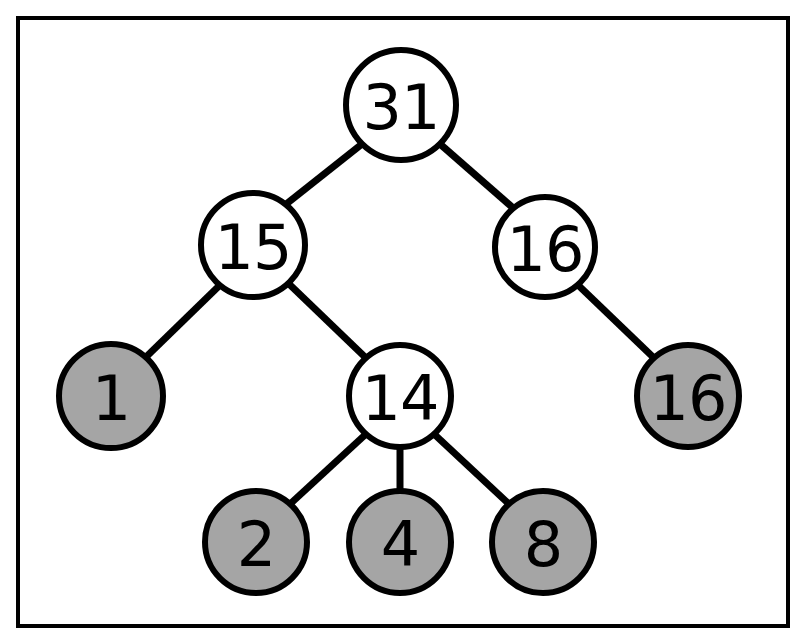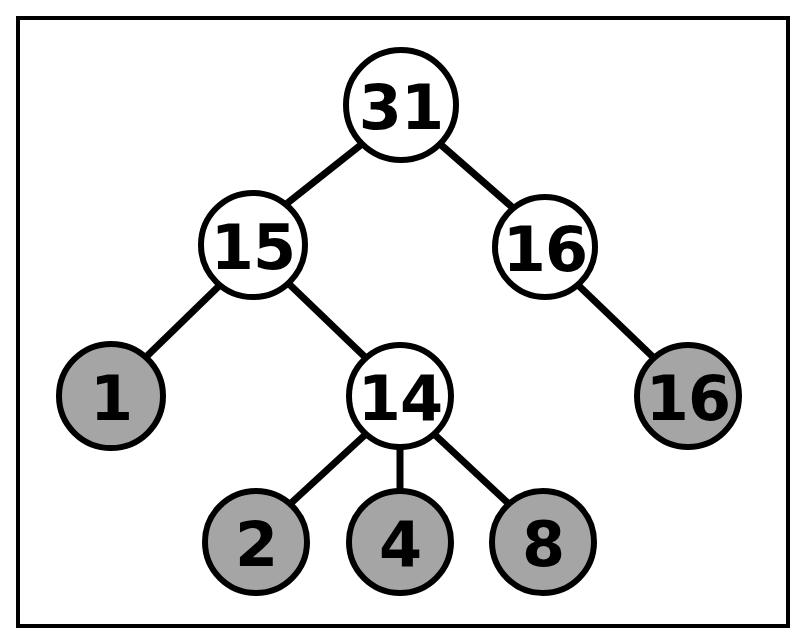--- a/index.html
+++ b/index.html
@@ -11,21 +11,20 @@
     width: 804px;
     height: 642px;
     font-family: "DejaVu Sans", sans-serif;
     overflow: hidden;
   }
   #figure-root {
     position: relative;
     width: 804px;
     height: 496px;
     background: #ffffff;
-    font-weight: bold;
   }
   #tree-svg {
     display: block;
     width: 804px;
     height: 642px;
   }
   .frame-rect {
     fill: none;
     stroke: #000000;
     stroke-width: 4;

